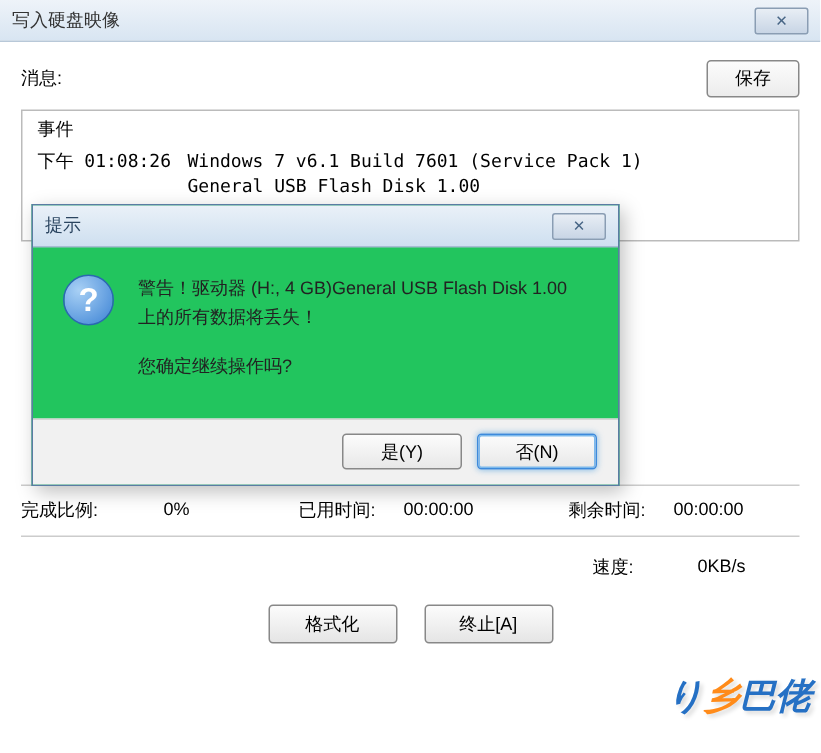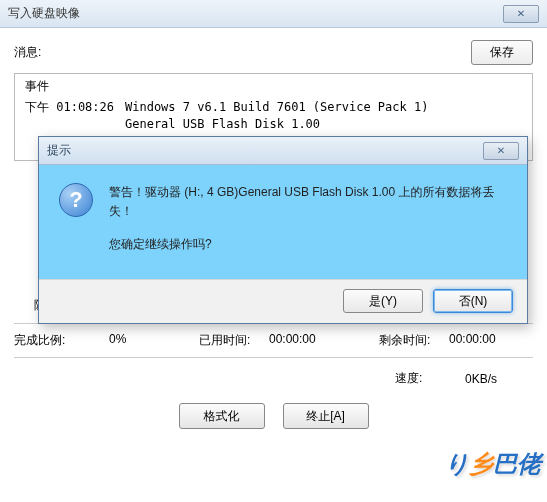--- a/index.html
+++ b/index.html
@@ -89,21 +89,20 @@
     .pv1 { width: 90px; }
     .p2 { width: 70px; }
     .pv2 { width: 110px; }
     .p3 { width: 70px; }
     
     .speed-row {
       display: flex;
       justify-content: flex-end;
       font-size: 12px;
       padding: 12px 8px 10px;
-      align-items: center;
     }
     .speed-row .slbl { width: 70px; }
     .speed-row .sval { width: 60px; }
     
     .bottom-bar {
       display: flex;
       justify-content: center;
       gap: 18px;
       padding: 6px 0 14px;
     }
@@ -128,23 +127,23 @@
       font-style: italic;
       color: #2570c4;
       text-shadow: 2px 2px 3px rgba(0,0,0,0.15);
       pointer-events: none;
     }
     .wm-accent { color: #ff8b1a; }
     
     
     .dialog {
       position: absolute;
-      left: 38px; top: 136px;
-      width: 490px;
-      background: #7dd3fc;
+      left: 21px; top: 136px;
+      width: 392px;
+      background: #22c55e;
       border: 1px solid #5a7ca3;
       box-shadow: 3px 4px 12px rgba(0,0,0,0.25);
     }
     .dialog-title {
       height: 28px;
       background: linear-gradient(#eaf1f8, #cedff0);
       border-bottom: 1px solid #a6bbd2;
       display: flex; align-items: center;
       padding: 0 8px;
       font-size: 12px; color: #2b4560;

